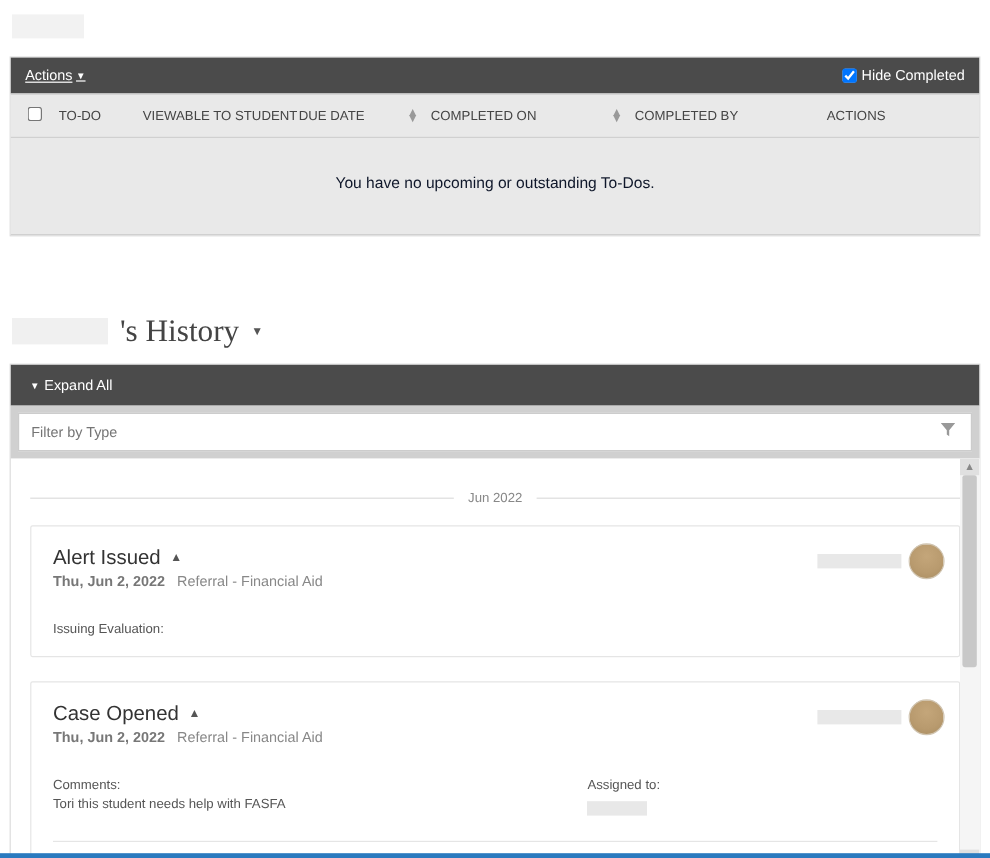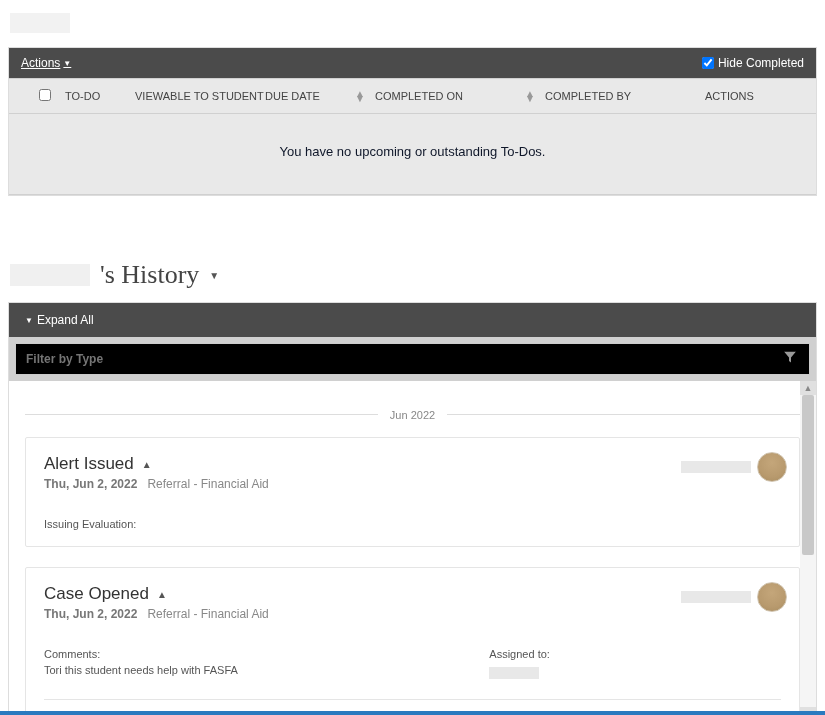--- a/index.html
+++ b/index.html
@@ -30,21 +30,21 @@
       font-size: 12px;
     }
     .actions-link { text-decoration: underline; cursor: pointer; display: inline-flex; align-items: center; gap: 3px; }
     .tri-down { font-size: 8px; }
     .hide-completed { display: inline-flex; align-items: center; gap: 4px; font-size: 12px; }
     .hide-completed input { width: 12px; height: 12px; }
     .table-head {
       background: #e9e9e9;
       display: flex;
       align-items: center;
-      padding: 10px 16px;
+      padding: 10px 0;
       font-size: 11px;
       color: #444;
       border-top: 1px solid #d0d0d0;
       border-bottom: 1px solid #d0d0d0;
     }
     .col-check { width: 40px; text-align: center; }
     .col-check input { width: 12px; height: 12px; }
     .col-todo { width: 70px; }
     .col-view { width: 130px; }
     .col-due { width: 90px; }
@@ -89,23 +89,22 @@
     .filter-wrap {
       background: #d0d0d0;
       padding: 6px;
     }
     .filter-input {
       width: 100%;
       padding: 8px 30px 8px 10px;
       border: 1px solid #ccc;
       font-size: 12px;
       color: #888;
-      background: #000000;
-      position: relative;
-      font-weight: bold;
+      background: #ffffff;
+      position: relative;
     }
     .filter-container { position: relative; }
     .funnel-icon {
       position: absolute;
       right: 14px;
       top: 50%;
       transform: translateY(-50%);
       color: #999;
       font-size: 12px;
     }

